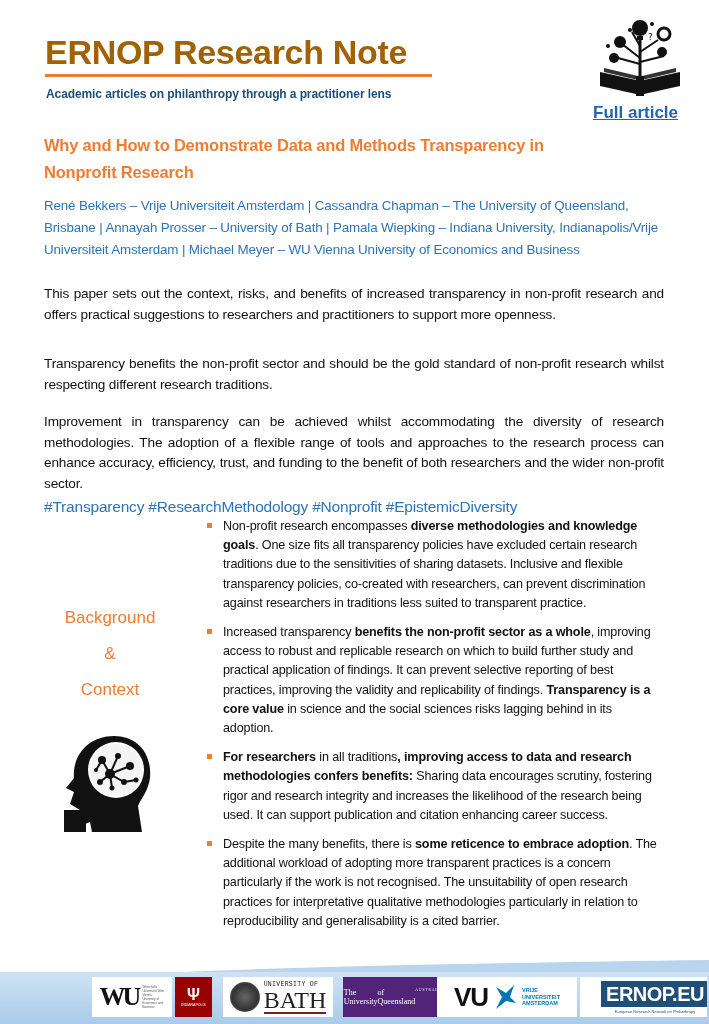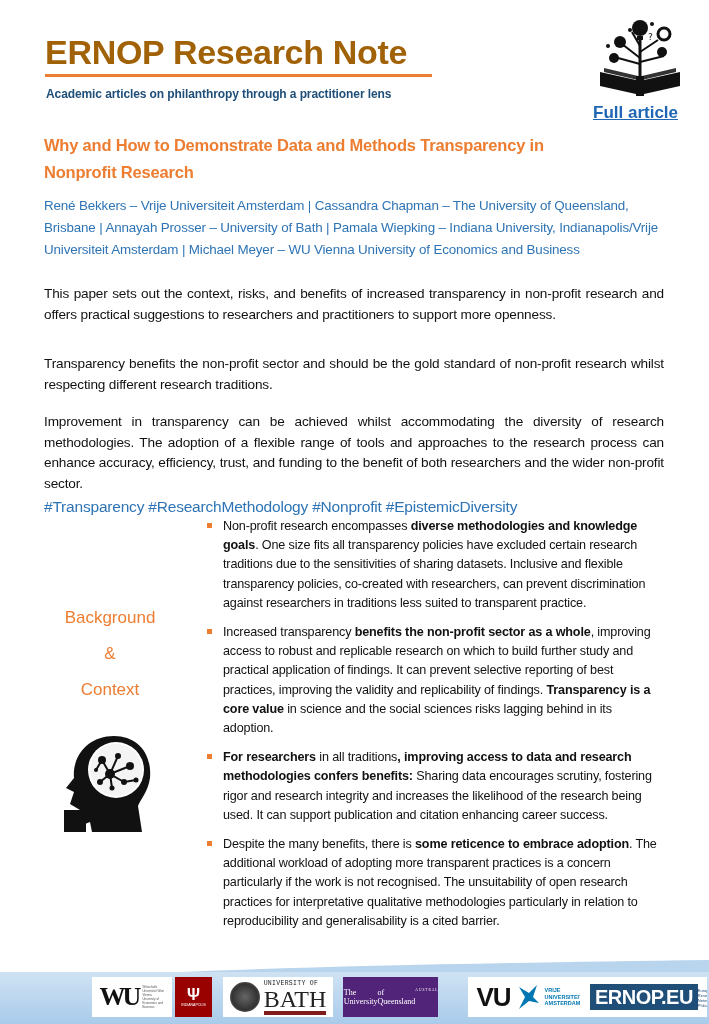--- a/index.html
+++ b/index.html
@@ -70,31 +70,31 @@
     position: absolute; left: 0; top: 960px; width: 709px; height: 30px;
   }
   .partner {
     position: absolute; top: 977px; height: 40px; display: flex; align-items: center; justify-content: center;
     overflow: hidden;
   }
   .p-wu { left: 92px; width: 80px; background: #fff; }
   .p-iu { left: 175px; width: 37px; background: #990000; flex-direction: column; }
   .p-bath { left: 223px; width: 110px; background: #fff; }
   .p-uq { left: 343px; width: 95px; background: #51247A; }
-  .p-vu { left: 468px; width: 123px; background: #fff; }
-  .p-ernop { left: 580px; width: 127px; background: #fff; flex-direction: row; padding-left: 23px; }
+  .p-vu { left: 437px; width: 140px; background: #fff; }
+  .p-ernop { left: 580px; width: 127px; background: #fff; flex-direction: column; padding-left: 23px; }
 
   .wu-text { font-family: "Liberation Serif", serif; font-weight: bold; font-size: 26px; color: #111; letter-spacing: -3px; }
   .wu-small { font-size: 3px; color: #555; width: 22px; margin-left: 4px; line-height: 4px; }
   .iu-mark { color: #fff; font-weight: bold; font-size: 16px; line-height: 16px; }
   .iu-small { color: #fff; font-size: 3.5px; }
   .bath-seal { width: 30px; height: 30px; border-radius: 50%; background: radial-gradient(circle, #666 0%, #333 60%, #888 100%); margin-right: 4px; }
   .bath-text { display: flex; flex-direction: column; align-items: flex-start; }
   .bath-small { font-family: "Liberation Mono", monospace; font-size: 6.5px; color: #222; letter-spacing: 0.3px; }
-  .bath-big { font-family: "Liberation Serif", serif; font-size: 24px; color: #222; line-height: 24px; border-bottom: 4px solid #7f1d1d; }
+  .bath-big { font-family: "Liberation Serif", serif; font-size: 24px; color: #222; line-height: 24px; border-bottom: 2px solid #7f1d1d; }
   .uq-crest { width: 13px; height: 15px; border: 1.5px solid #fff; margin-right: 5px; }
   .uq-text { display: flex; flex-direction: row; color: #fff; font-family: "Liberation Serif", serif; }
   .uq-line { font-size: 8px; line-height: 9px; }
   .uq-tiny { font-size: 3.5px; letter-spacing: 1px; }
   .vu-text { font-weight: bold; font-size: 26px; color: #111; letter-spacing: -1px; }
   .vu-griffin { width: 26px; height: 28px; margin: 0 4px; }
   .vu-small { display: flex; flex-direction: column; font-size: 5.5px; color: #0077B3; font-weight: bold; line-height: 6.5px; }
   .ernop-logo { background: #1F4E79; color: #fff; font-weight: bold; font-size: 20px; padding: 1px 5px; line-height: 24px; letter-spacing: -0.5px; }
   .ernop-small { font-size: 4px; color: #1F4E79; margin-top: 2px; }
 </style>

